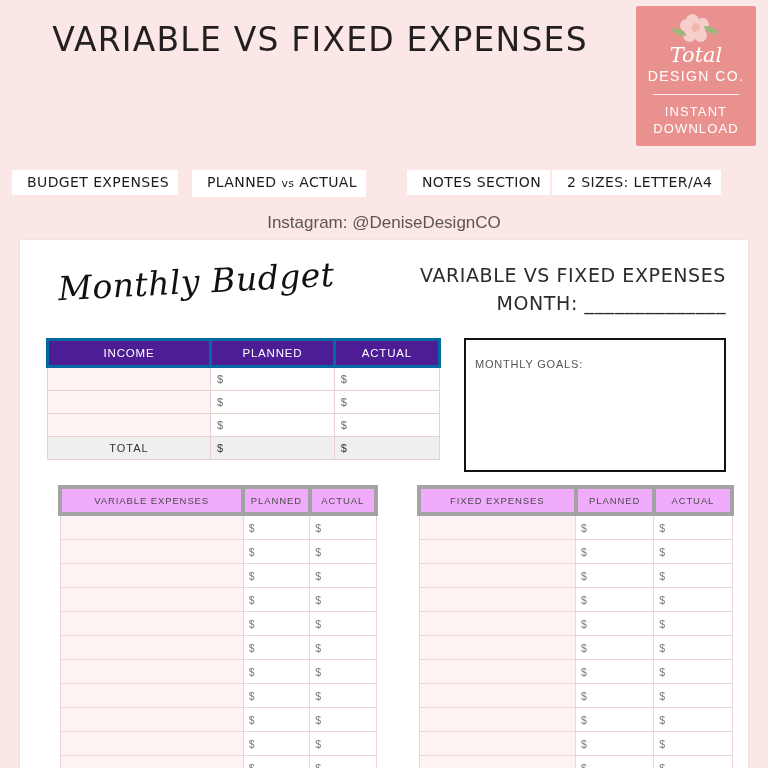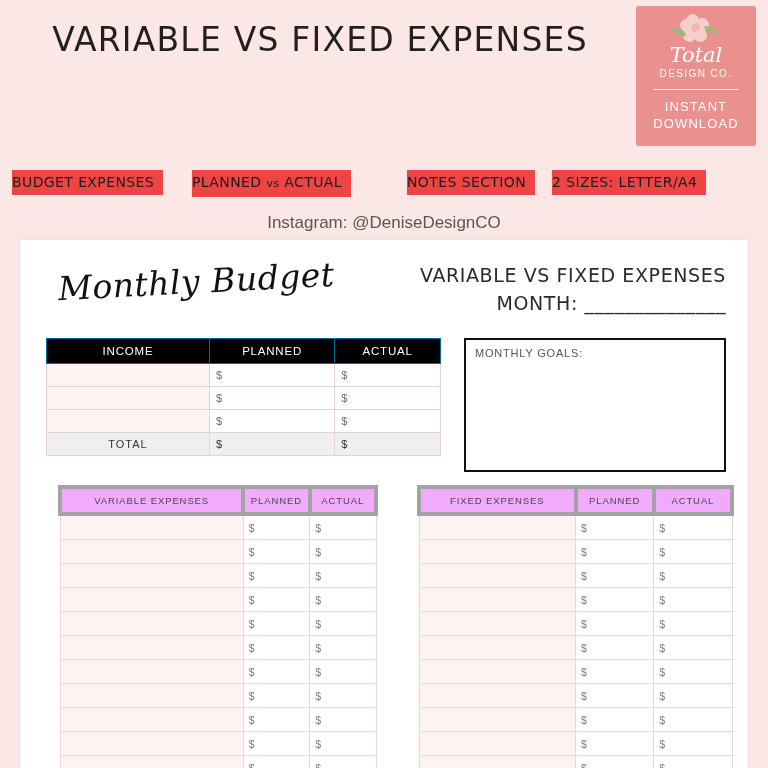--- a/index.html
+++ b/index.html
@@ -56,21 +56,21 @@
   }
   .logo-script {
     font-family: "DejaVu Serif", serif;
     font-style: italic;
     font-size: 21px;
     color: #ffffff;
     line-height: 22px;
     margin-top: 2px;
   }
   .logo-sub {
-    font-size: 10px;
+    font-size: 14px;
     letter-spacing: 1.4px;
     color: #ffffff;
     margin-top: 2px;
     text-transform: uppercase;
   }
   .logo-rule {
     width: 86px;
     height: 1px;
     background: rgba(255,255,255,0.85);
     margin: 10px auto 8px auto;
@@ -86,26 +86,26 @@
   
   .badges {
     position: absolute;
     top: 170px;
     left: 0;
     width: 768px;
     height: 26px;
   }
   .badge {
     position: absolute;
-    background: #ef4444;
+    background: #ffffff;
     color: #1c1c1c;
     font-family: "DejaVu Sans", sans-serif;
     font-size: 14px;
     letter-spacing: 0.4px;
-    padding: 4px 9px 5px 0;
+    padding: 4px 9px 5px 15px;
     white-space: nowrap;
     text-transform: uppercase;
     line-height: 16px;
   }
   .badge .small {
     font-size: 11px;
     text-transform: lowercase;
   }
   #badge0 { left: 12px; }
   #badge1 { left: 192px; }
@@ -173,27 +173,27 @@
   
   .income-table {
     position: absolute;
     left: 26px;
     top: 98px;
     width: 395px;
     border-collapse: collapse;
     font-size: 11px;
   }
   .income-table th {
-    background: #000000;
+    background: #4c1d95;
     color: #ffffff;
     font-weight: normal;
     font-size: 11.5px;
     letter-spacing: 0.8px;
     height: 22px;
-    border: 1px solid #0369a1;
+    border: 3px solid #0369a1;
     text-transform: uppercase;
   }
   .income-table td {
     border: 1px solid #e7d2d2;
     height: 22px;
     color: #6b6b6b;
     font-size: 11px;
     padding: 0 6px;
   }
   .income-table td.label-cell {
@@ -220,21 +220,21 @@
     top: 98px;
     width: 258px;
     height: 130px;
     border: 2px solid #111;
     background: #fff;
   }
   .goals-label {
     font-size: 11px;
     letter-spacing: 0.8px;
     color: #555;
-    padding: 7px 0 0 9px;
+    padding: 18px 0 0 9px;
     text-transform: uppercase;
   }
 
   
   .exp-wrap { position: absolute; top: 245px; }
   .exp-left { left: 38px; width: 320px; }
   .exp-right { left: 397px; width: 317px; }
   .exp-table {
     border-collapse: collapse;
     width: 100%;

